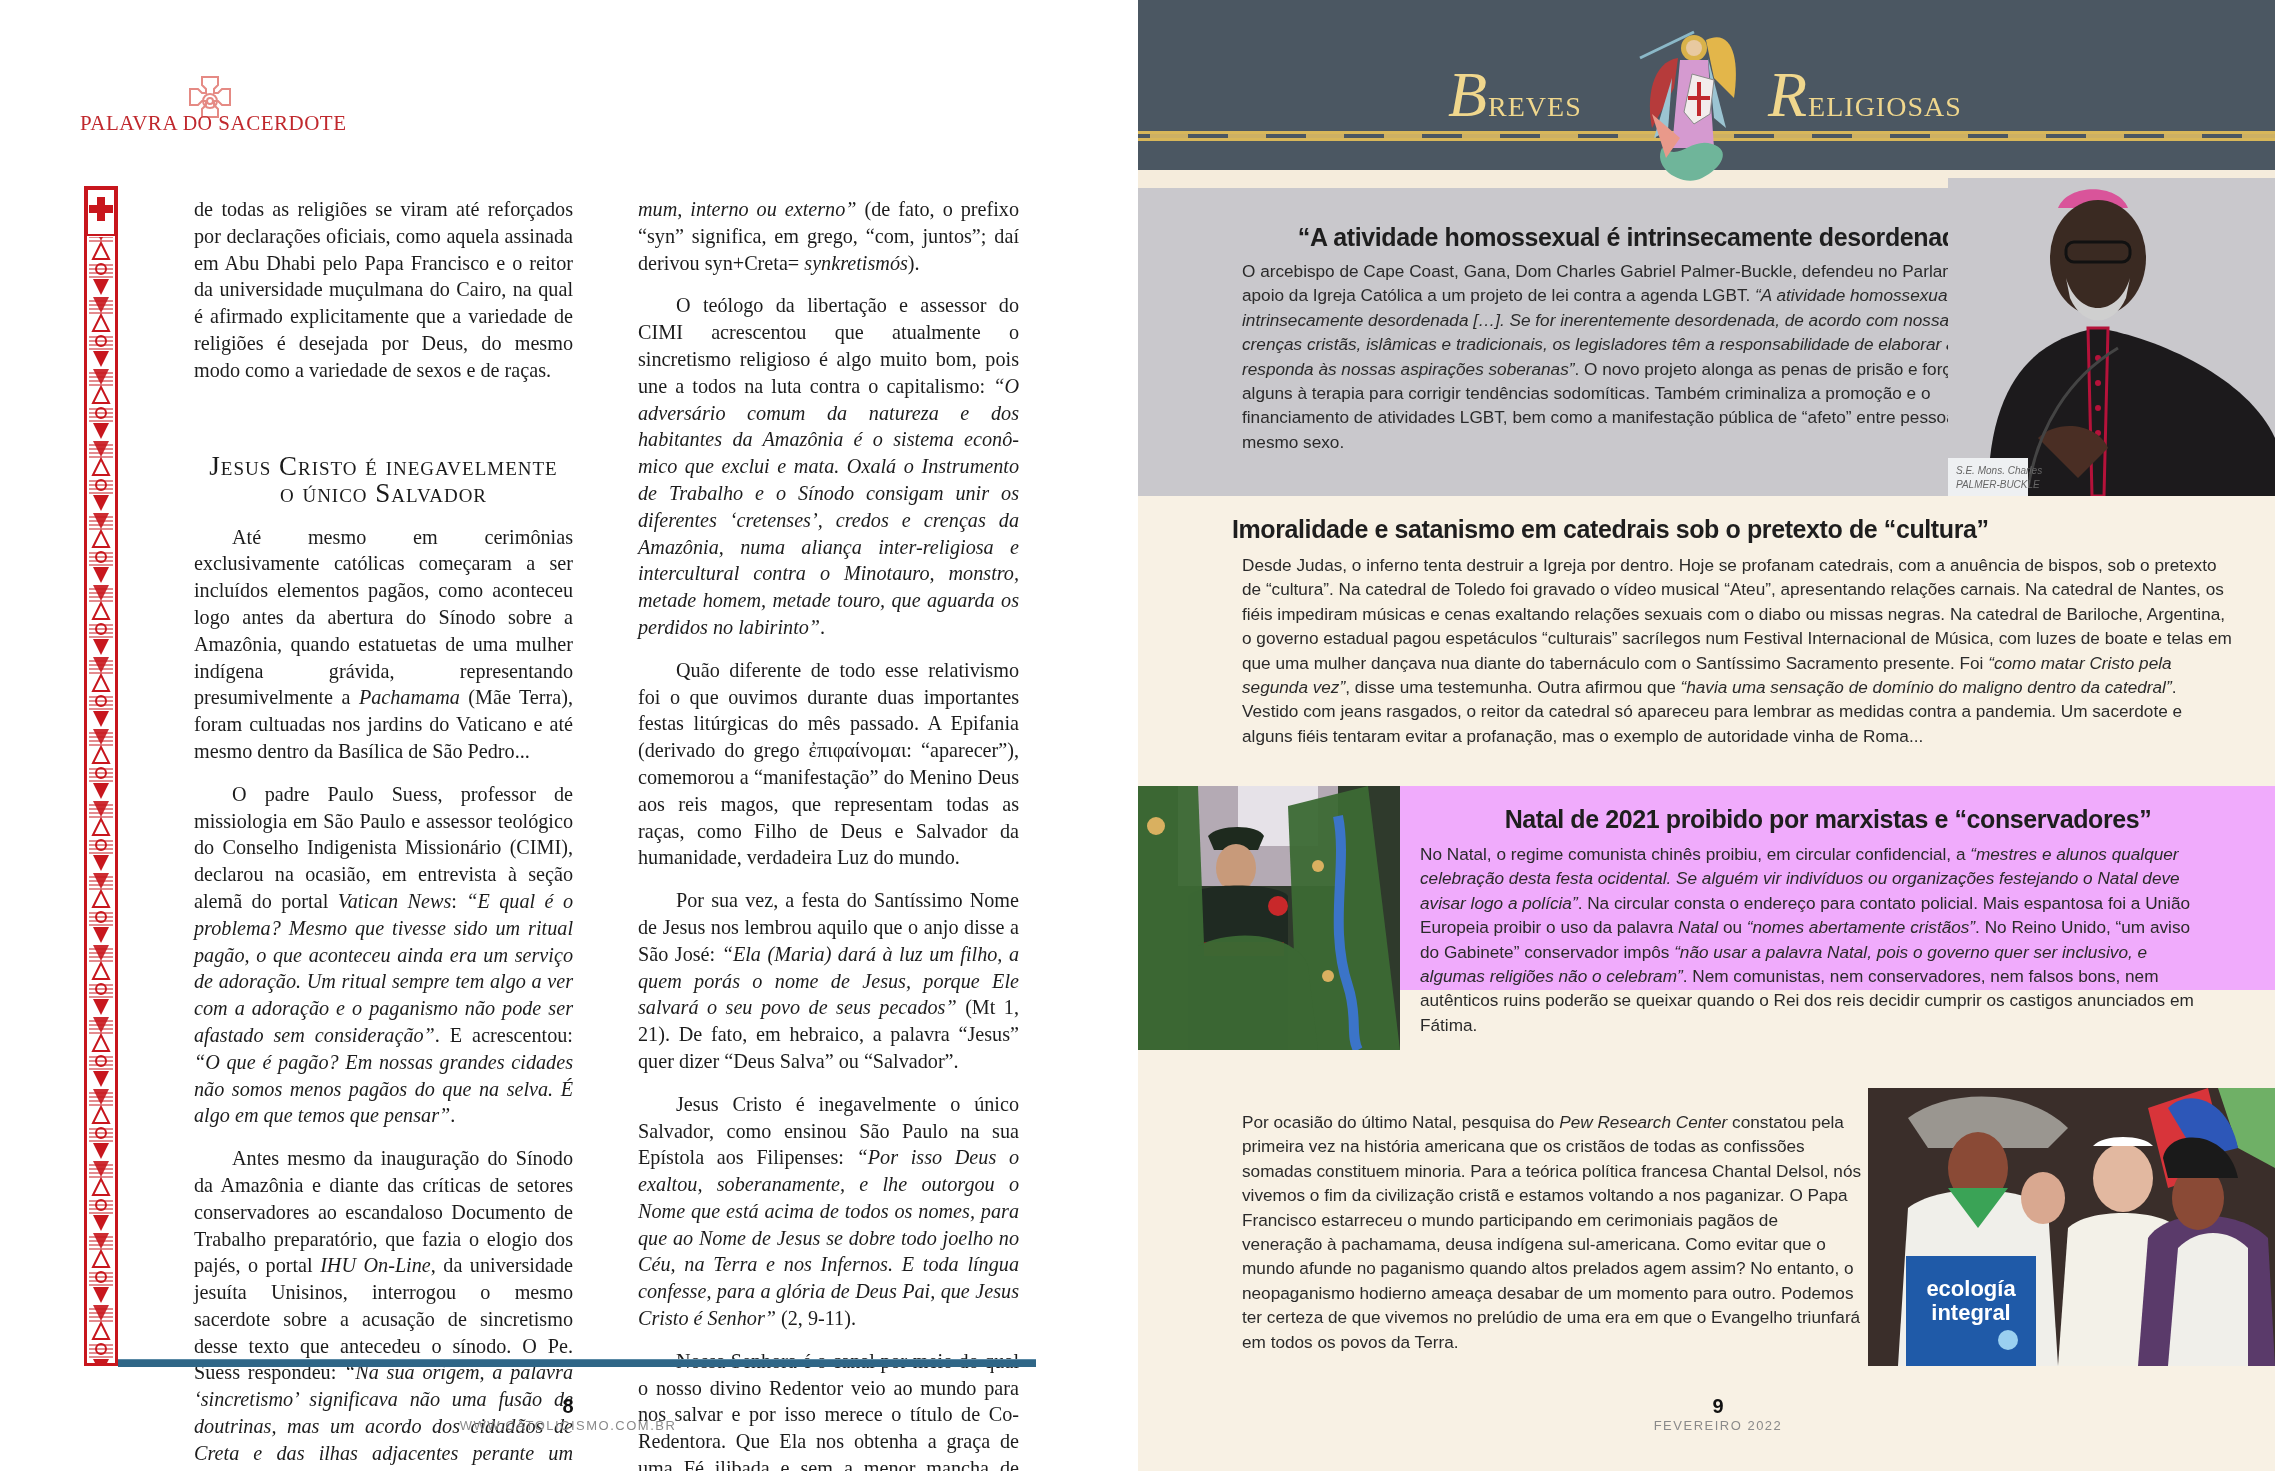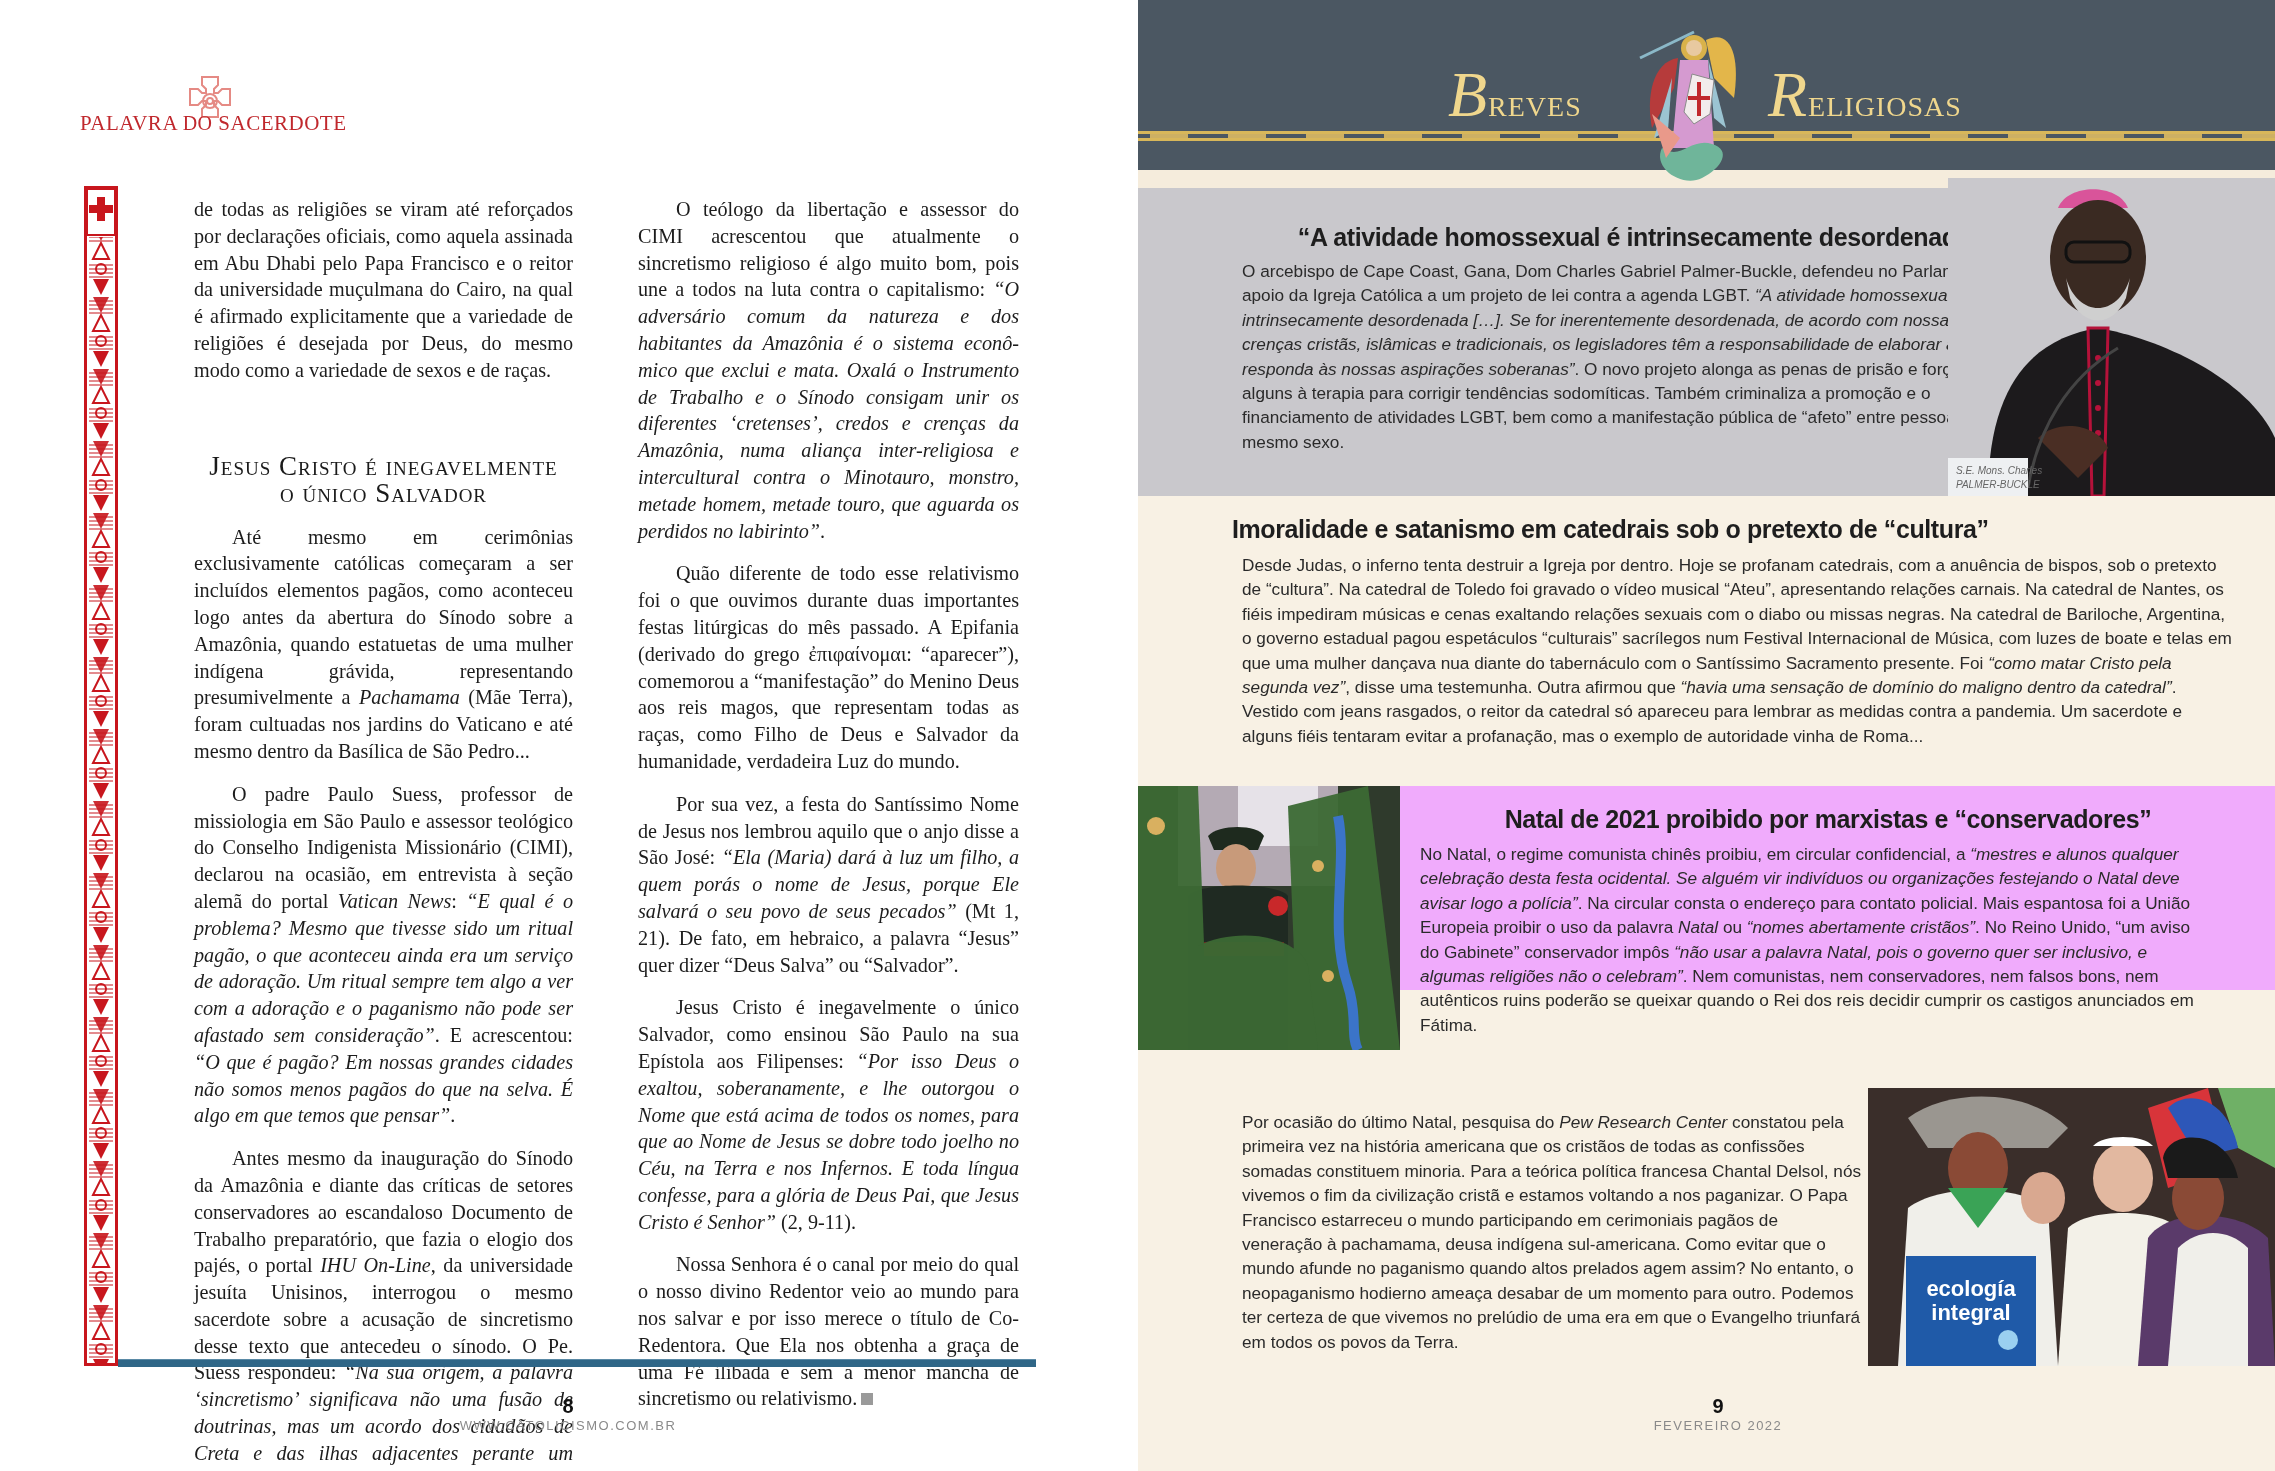--- a/index.html
+++ b/index.html
@@ -117,20 +117,21 @@
     <h3 class="subhead">
       <span>Jesus Cristo é inegavelmente</span><br>
       <span>o único Salvador</span>
     </h3>
     <p class="indent"><span>Até mesmo em cerimônias exclusivamente católicas começaram a ser incluídos elementos pagãos, como aconteceu logo antes da abertura do Sínodo sobre a Amazônia, quando estatuetas de uma mulher indígena grávida, representando presumivelmente a </span><em>Pachamama</em><span> (Mãe Terra), fo­ram cultuadas nos jardins do Vaticano e até mesmo dentro da Basílica de São Pedro...</span></p>
     <p class="indent"><span>O padre Paulo Suess, professor de missiologia em São Paulo e assessor teológico do Conselho Indigenista Missionário (CIMI), declarou na oca­sião, em entrevista à seção alemã do portal </span><em>Vatican News</em><span>: </span><em>“E qual é o problema? Mesmo que tivesse sido um ritual pagão, o que aconteceu ainda era um serviço de adoração. Um ritual sempre tem algo a ver com a adoração e o paganismo não pode ser afastado sem consideração”</em><span>. E acrescentou: </span><em>“O que é pagão? Em nossas grandes cidades não somos menos pagãos do que na selva. É algo em que temos que pensar”</em><span>.</span></p>
     <p class="indent"><span>Antes mesmo da inauguração do Sínodo da Amazônia e diante das críticas de setores conser­vadores ao escandaloso Documento de Trabalho preparatório, que fazia o elogio dos pajés, o portal </span><em>IHU On-Line</em><span>, da universidade jesuíta Unisinos, interrogou o mesmo sacerdote sobre a acusação de sincretismo desse texto que antecedeu o sínodo. O Pe. Suess respondeu: </span><em>“Na sua origem, a pala­vra ‘sincretismo’ significava não uma fusão de doutrinas, mas um acordo dos cidadãos de Creta e das ilhas adjacentes perante um adversário co-</em></p>
   </div>
 
   <div class="body-col col2">
+    <p><em>mum, interno ou externo”</em><span> (de fato, o prefixo “syn” significa, em grego, “com, juntos”; daí derivou syn+Creta= </span><em>synkretismós</em><span>).</span></p>
     <p class="indent"><span>O teólogo da libertação e assessor do CIMI acrescentou que atualmente o sincretismo religioso é algo muito bom, pois une a todos na luta contra o capitalismo: </span><em>“O adversário comum da natureza e dos habitantes da Amazônia é o sistema econô­mico que exclui e mata. Oxalá o Instrumento de Trabalho e o Sínodo consigam unir os diferentes ‘cretenses’, credos e crenças da Amazônia, numa aliança inter-religiosa e intercultural contra o Mi­notauro, monstro, metade homem, metade touro, que aguarda os perdidos no labirinto”</em><span>.</span></p>
     <p class="indent">Quão diferente de todo esse relativismo foi o que ouvimos durante duas importantes festas litúrgicas do mês passado. A Epifania (derivado do grego ἐπιφαίνομαι: “aparecer”), comemorou a “manifestação” do Menino Deus aos reis magos, que representam todas as raças, como Filho de Deus e Salvador da humanidade, verdadeira Luz do mundo.</p>
     <p class="indent"><span>Por sua vez, a festa do Santíssimo Nome de Jesus nos lembrou aquilo que o anjo disse a São José: </span><em>“Ela (Maria) dará à luz um filho, a quem porás o nome de Jesus, porque Ele salvará o seu povo de seus pecados”</em><span> (Mt 1, 21). De fato, em hebraico, a palavra “Jesus” quer dizer “Deus Sal­va” ou “Salvador”.</span></p>
     <p class="indent"><span>Jesus Cristo é inegavelmente o único Salvador, como ensinou São Paulo na sua Epístola aos Fili­penses: </span><em>“Por isso Deus o exaltou, soberanamente, e lhe outorgou o Nome que está acima de todos os nomes, para que ao Nome de Jesus se dobre todo joelho no Céu, na Terra e nos Infernos. E toda língua confesse, para a glória de Deus Pai, que Jesus Cristo é Senhor”</em><span> (2, 9-11).</span></p>
     <p class="indent"><span>Nossa Senhora é o canal por meio do qual o nosso divino Redentor veio ao mundo para nos sal­var e por isso merece o título de Co-Redentora. Que Ela nos obtenha a graça de uma Fé ilibada e sem a menor mancha de sincretismo ou relativismo.</span><span class="end-mark"></span></p>
   </div>
 
   <div class="rule-bar"></div>
 
   <div class="folio folio-left">

